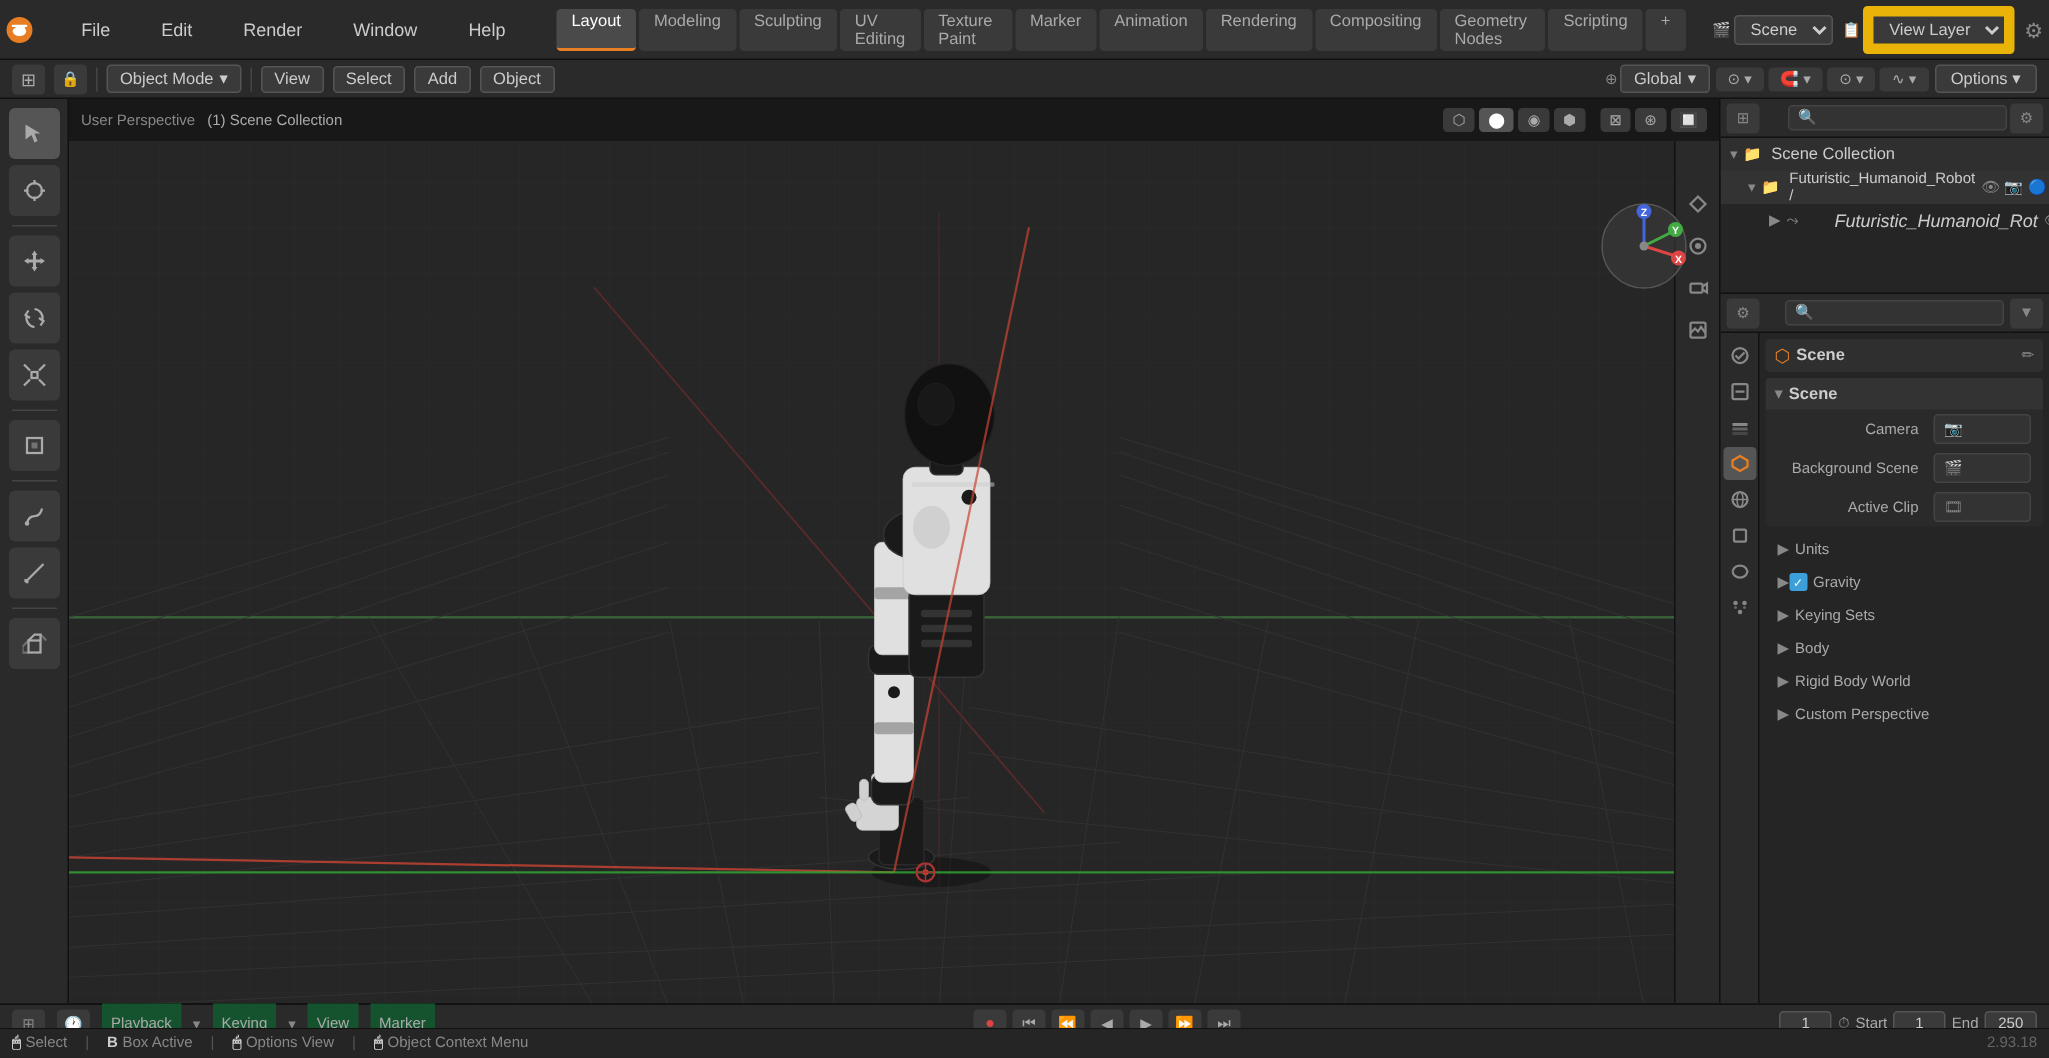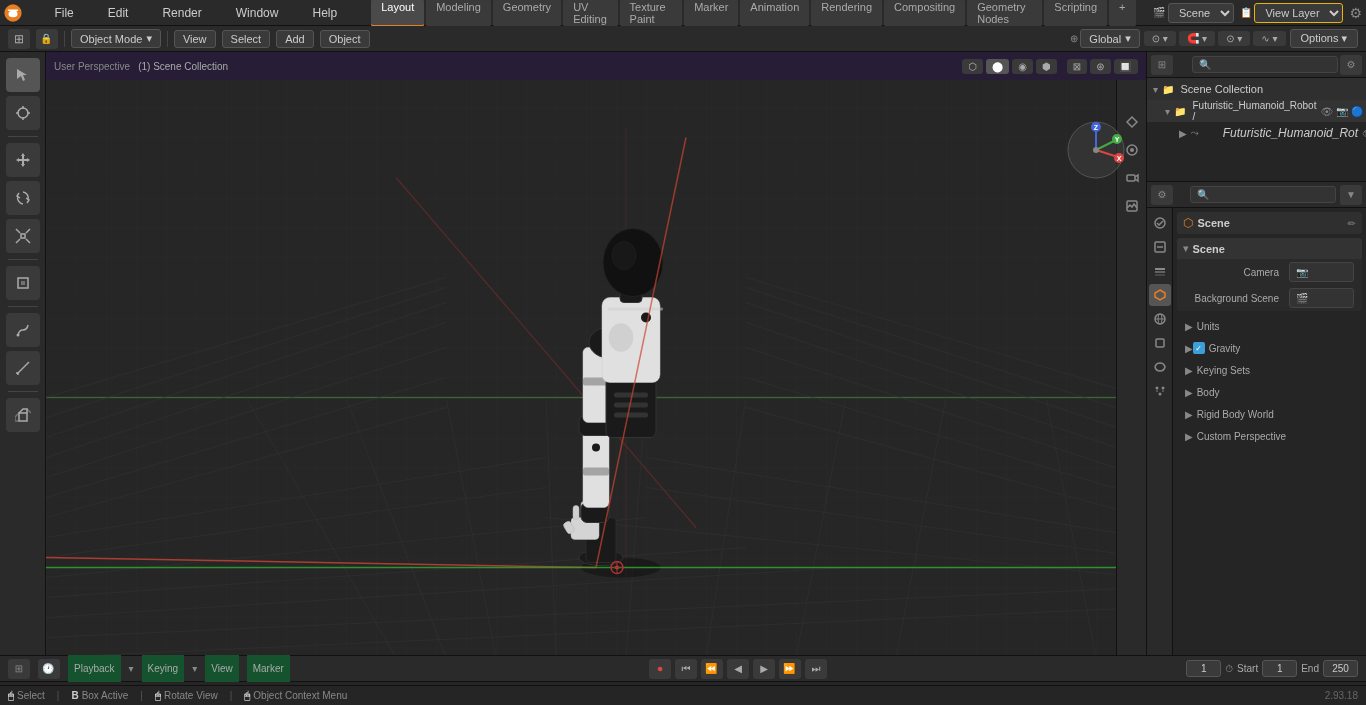--- a/index.html
+++ b/index.html
@@ -9,21 +9,21 @@
       background: #1a1a1a;
       font-family: 'Segoe UI', Arial, sans-serif;
       font-size: 11px;
       color: #ccc;
       overflow: hidden;
       user-select: none;
     }
 
     
     .top-menu-bar {
-      height: 26px;
+      height: 40px;
       background: #2a2a2a;
       display: flex;
       align-items: center;
       border-bottom: 1px solid #111;
       padding: 0 4px;
       gap: 18px;
     }
     .top-menu-bar .logo {
       width: 20px;
       height: 20px;
@@ -67,21 +67,21 @@
       background: #3a3a3a;
       border: 1px solid #555;
       color: #ccc;
       padding: 2px 6px;
       border-radius: 3px;
       font-size: 11px;
       cursor: pointer;
     }
     .view-layer-selector {
       background: #3a3a3a;
-      border: 1px solid #eab308;
+      border: 7px solid #eab308;
       color: #ccc;
       padding: 2px 6px;
       border-radius: 3px;
       font-size: 11px;
       cursor: pointer;
     }
 
     
     .left-toolbar {
       width: 46px;
@@ -110,21 +110,21 @@
       width: 30px;
       height: 1px;
       background: #444;
       margin: 2px 0;
     }
 
     
     .viewport {
       flex: 1;
       position: relative;
-      background: #4c1d95;
+      background: #000000;
       overflow: hidden;
     }
     .viewport-header {
       position: absolute;
       top: 0;
       left: 0;
       right: 0;
       height: 28px;
       background: rgba(30,30,30,0.8);
       display: flex;
@@ -634,21 +634,21 @@
   </div>
   <div class="top-menu-item">File</div>
   <div class="top-menu-item">Edit</div>
   <div class="top-menu-item">Render</div>
   <div class="top-menu-item">Window</div>
   <div class="top-menu-item">Help</div>
 
   <div class="editor-tabs">
     <div class="editor-tab active">Layout</div>
     <div class="editor-tab">Modeling</div>
-    <div class="editor-tab">Geometry</div>
+    <div class="editor-tab">Sculpting</div>
     <div class="editor-tab">UV Editing</div>
     <div class="editor-tab">Texture Paint</div>
     <div class="editor-tab">Marker</div>
     <div class="editor-tab">Animation</div>
     <div class="editor-tab">Rendering</div>
     <div class="editor-tab">Compositing</div>
     <div class="editor-tab">Geometry Nodes</div>
     <div class="editor-tab">Scripting</div>
     <div class="editor-tab">+</div>
   </div>
@@ -1108,20 +1108,26 @@
                 </div>
               </div>
 
               <div class="prop-row">
                 <span class="prop-label">Background Scene</span>
                 <div class="prop-value">
                   <span class="prop-value-icon">🎬</span>
                 </div>
               </div>
 
+              <div class="prop-row">
+                <span class="prop-label">Active Clip</span>
+                <div class="prop-value">
+                  <span class="prop-value-icon">🎞</span>
+                </div>
+              </div>
             </div>
 
             <div class="prop-collapsible">
               <span style="color:#888;font-size:10px;">▶</span>
               <span class="prop-collapsible-label">Units</span>
             </div>
 
             <div class="prop-collapsible">
               <span style="color:#888;font-size:10px;">▶</span>
               <div class="checkbox-icon">✓</div>
@@ -1226,21 +1232,21 @@
     <span>Select</span>
   </div>
   <span style="color:#555;">|</span>
   <div class="status-item">
     <span class="status-key">B</span>
     <span>Box Active</span>
   </div>
   <span style="color:#555;">|</span>
   <div class="status-item">
     <span class="status-key">🖱</span>
-    <span>Rotate View</span>
+    <span>Options View</span>
   </div>
   <span style="color:#555;">|</span>
   <div class="status-item">
     <span class="status-key">🖱</span>
     <span>Object Context Menu</span>
   </div>
   <div class="status-right">2.93.18</div>
 </div>
 
 </body></html>

